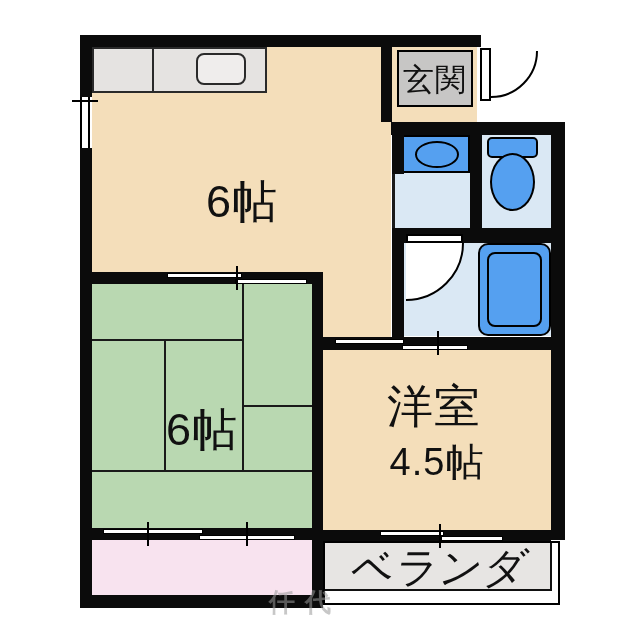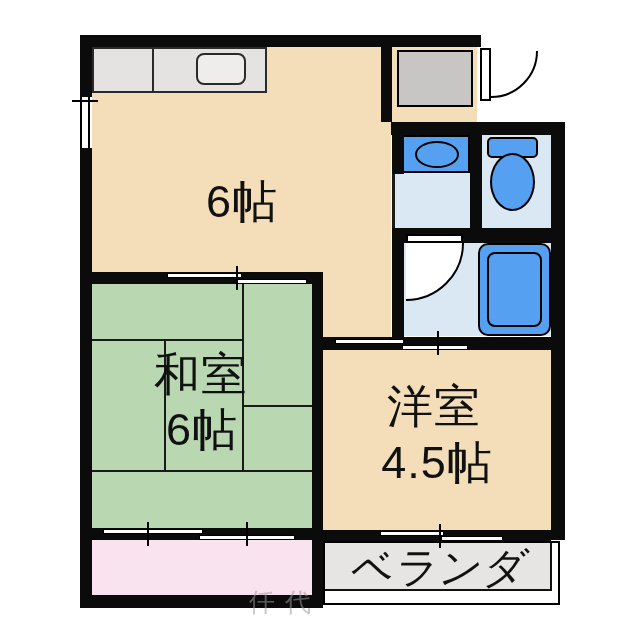--- a/index.html
+++ b/index.html
@@ -22,21 +22,21 @@
   .op{z-index:4;}
   .leaf{background:#fff;border:1.5px solid #000;z-index:4;}
   .leaf2{background:#fff;border:2px solid #000;z-index:4;}
   .tick{background:#000;z-index:5;}
   svg.op{overflow:visible;}
   
   .lbl{z-index:6;transform:translate(-50%,-50%);white-space:nowrap;
        font-weight:500;line-height:1;letter-spacing:1px;}
   .lbl-veranda{transform:translate(-50%,-50%) skewX(-10deg);}
   .watermark{z-index:7;transform:translate(-50%,-50%);color:#9a9a9a;opacity:.55;
-       font-weight:400;white-space:nowrap;letter-spacing:10px;}
+       font-weight:700;white-space:nowrap;letter-spacing:10px;margin-left:20px;}
 </style>
 </head>
 <body>
 
 <div id="plan">
 
   <div class="abs floor f-beige" style="left:92px;top:47px;width:299px;height:303px;"></div>
   <div class="abs floor f-beige" style="left:381px;top:47px;width:96px;height:75px;"></div>
   <div class="abs floor f-green" style="left:92px;top:284px;width:220px;height:244px;"></div>
   <div class="abs floor f-pink" style="left:92px;top:540px;width:220px;height:55px;"></div>
@@ -119,20 +119,20 @@
   <div class="abs leaf" style="left:380px;top:531px;width:64px;height:5px;"></div>
   <div class="abs leaf" style="left:441px;top:536px;width:62px;height:5px;"></div>
   <div class="abs tick" style="left:439px;top:524px;width:2px;height:24px;"></div>
 
   <div class="abs leaf" style="left:103px;top:529px;width:100px;height:5px;"></div>
   <div class="abs leaf" style="left:199px;top:535px;width:96px;height:5px;"></div>
   <div class="abs tick" style="left:147px;top:522px;width:2px;height:24px;"></div>
   <div class="abs tick" style="left:246px;top:522px;width:2px;height:24px;"></div>
 
   <div class="abs lbl" style="left:242px;top:201px;font-size:45px;">6帖</div>
-  <div class="abs lbl" style="left:201px;top:374px;font-size:46px;">和室</div>
+  <div class="abs lbl" style="left:435px;top:79px;font-size:31px;">玄関</div>
   <div class="abs lbl" style="left:202px;top:429px;font-size:45px;">6帖</div>
   <div class="abs lbl" style="left:434px;top:406px;font-size:46px;">洋室</div>
-  <div class="abs lbl" style="left:437px;top:462px;font-size:45px;">4.5帖</div>
+  <div class="abs lbl" style="left:437px;top:462px;font-size:38px;">4.5帖</div>
   <div class="abs lbl lbl-veranda" style="left:440px;top:568px;font-size:42px;">ベランダ</div>
   <div class="abs watermark" style="left:285px;top:602px;font-size:26px;">仟代</div>
 
 </div>
 
 </body></html>

